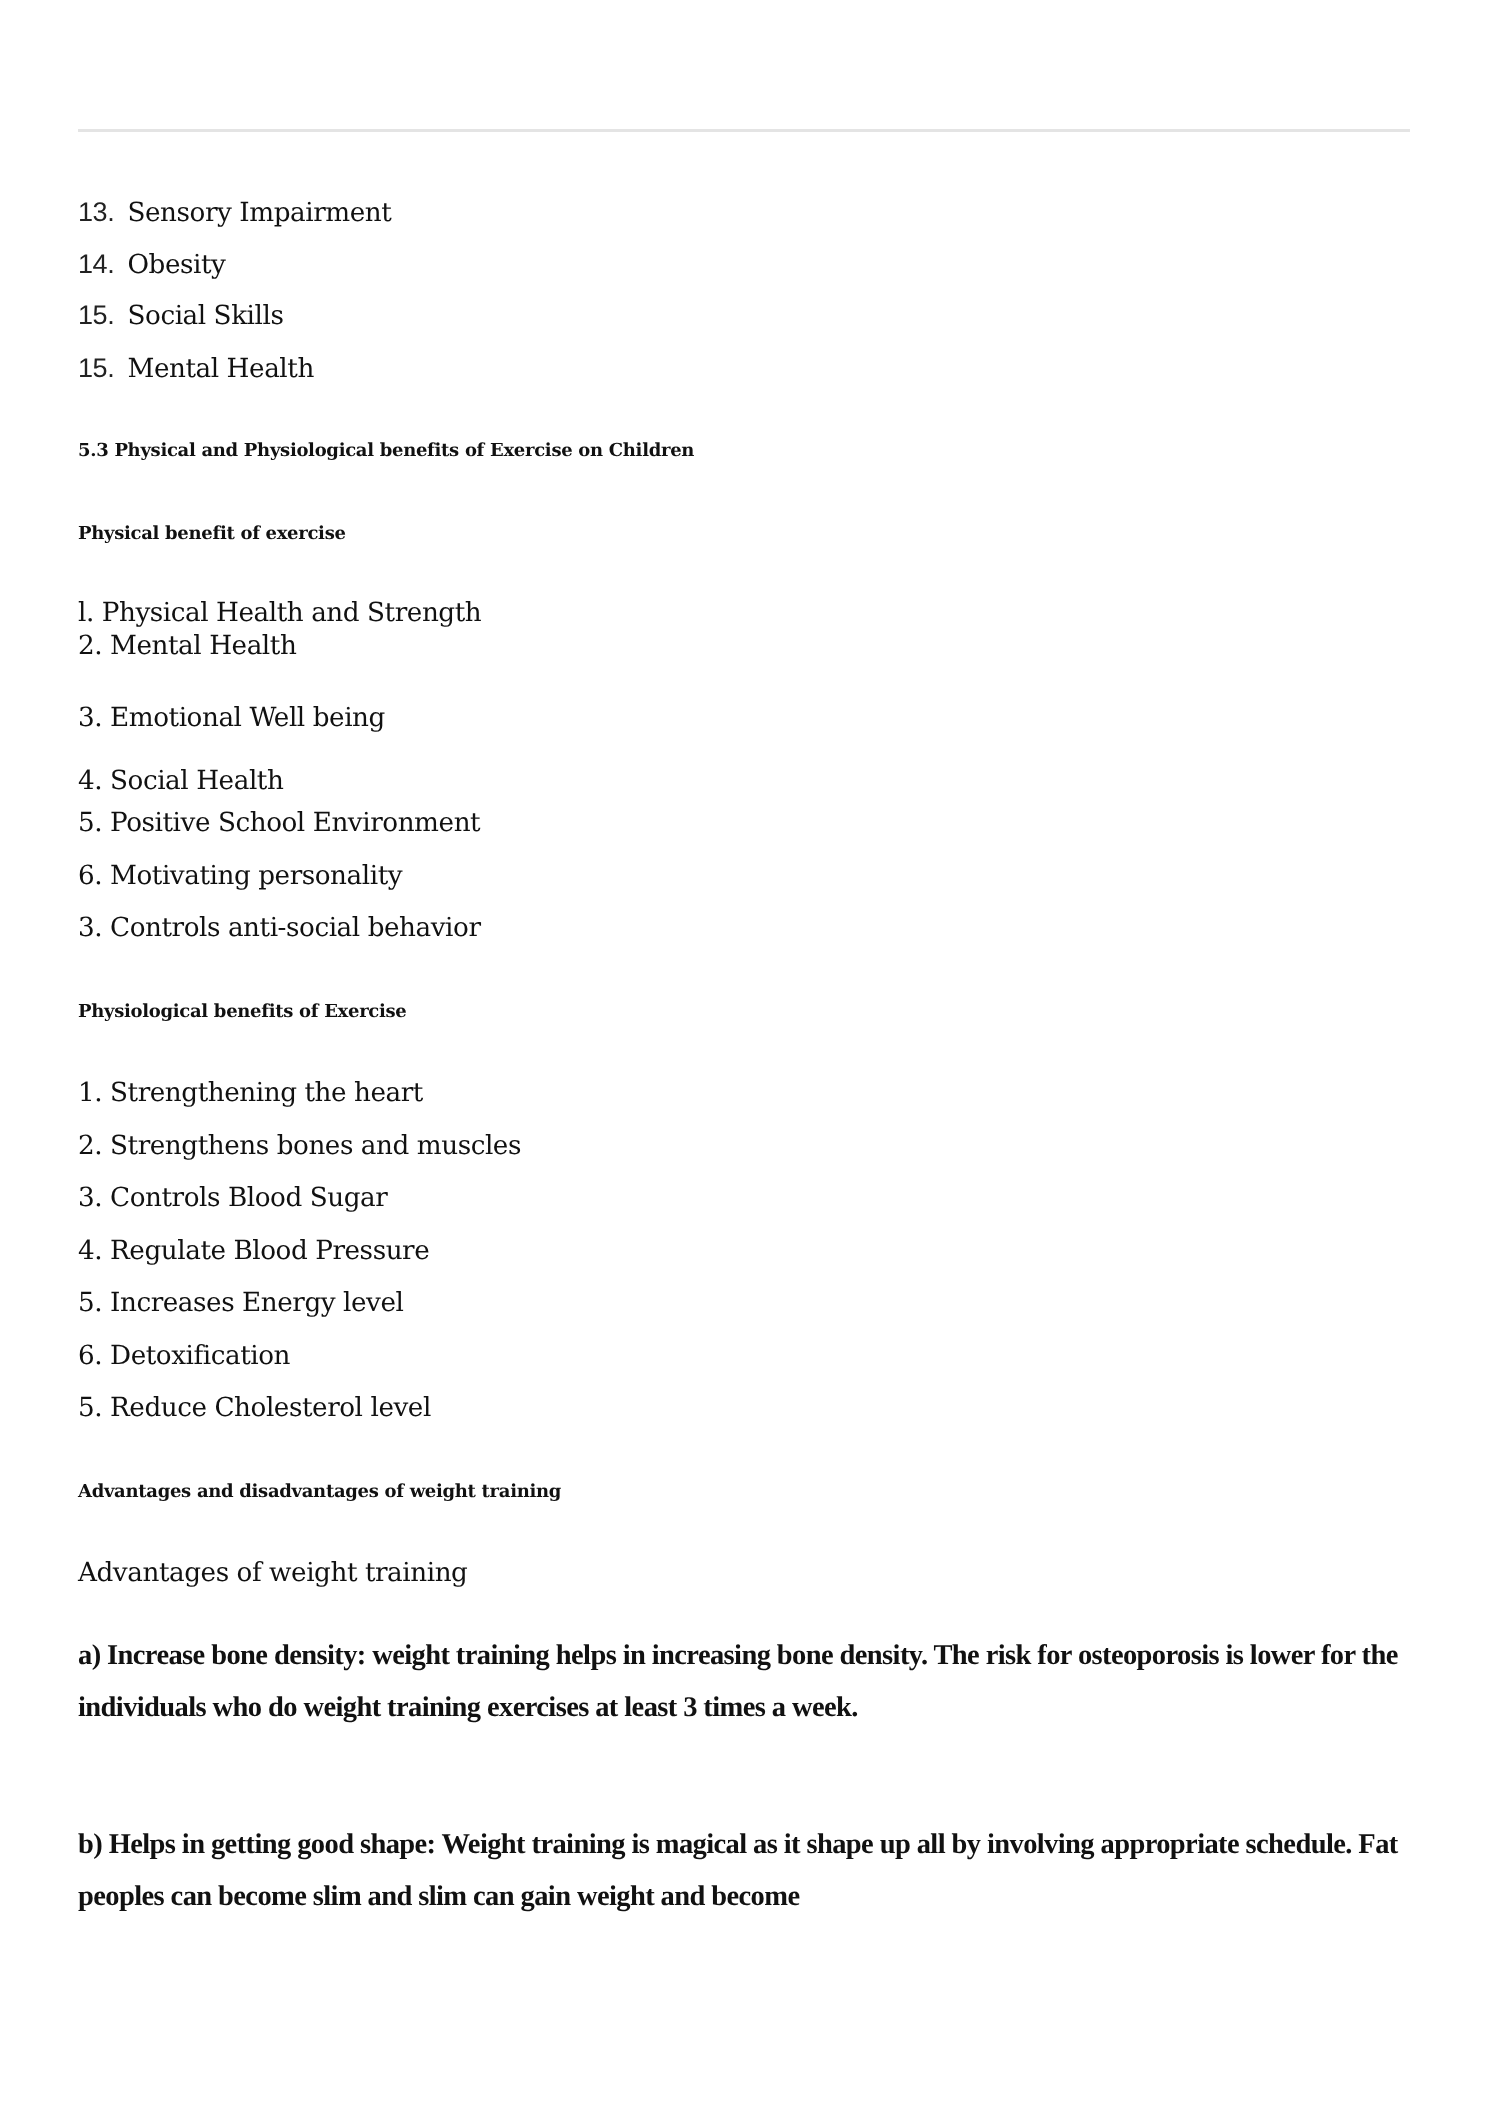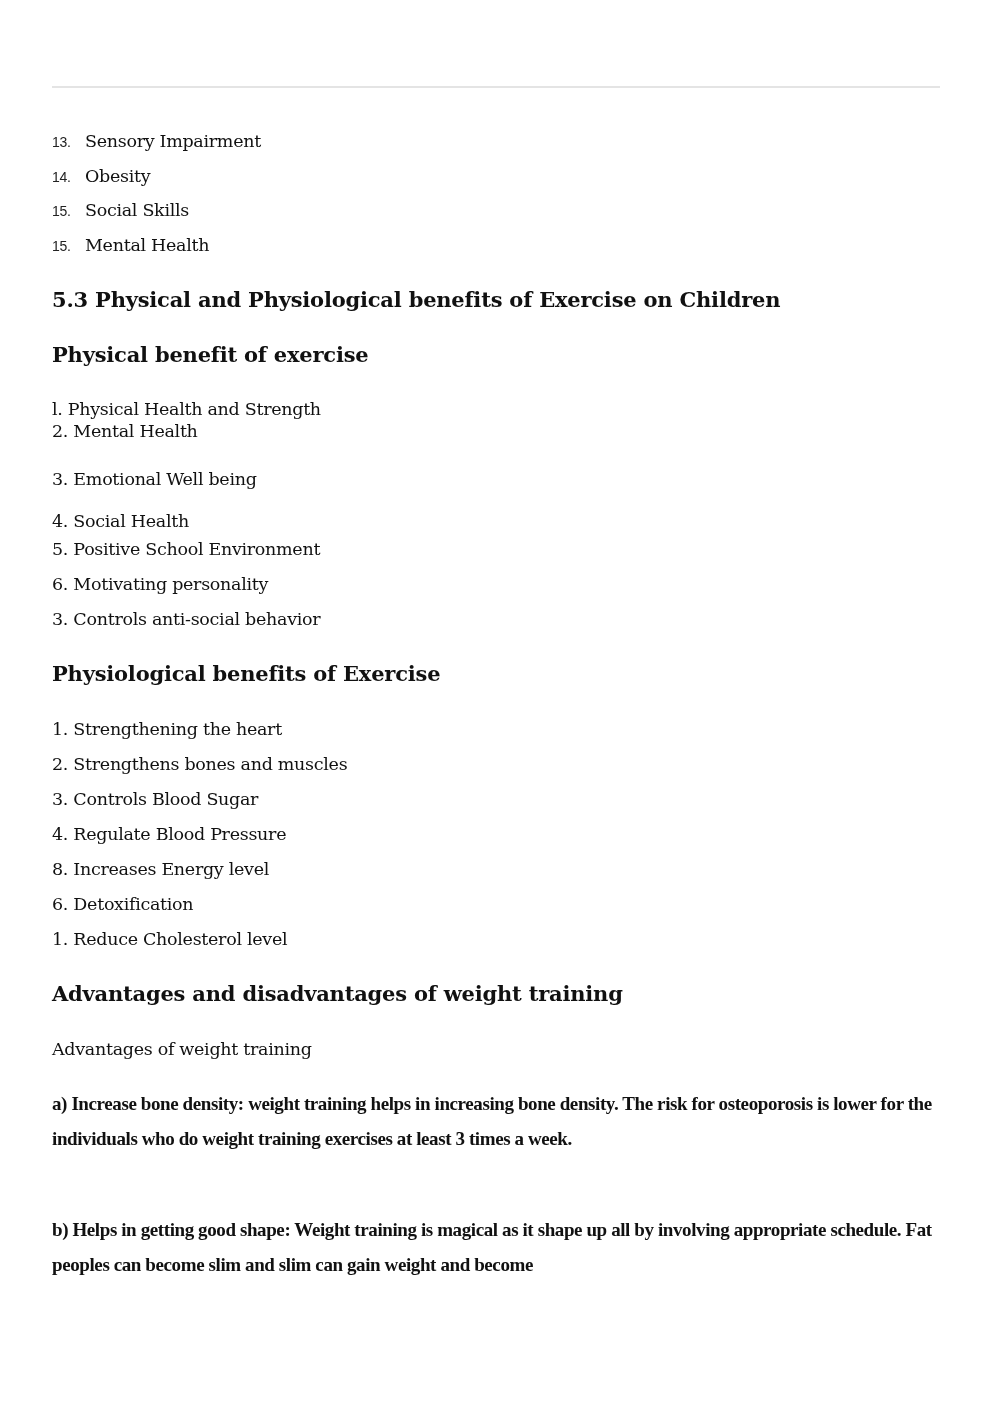--- a/index.html
+++ b/index.html
@@ -4,22 +4,22 @@
   <style>
     html, body { margin: 0; padding: 0; background: #ffffff; }
     body {
       width: 992px; height: 1403px; position: relative; overflow: hidden;
       font-family: "DejaVu Serif", "Liberation Serif", serif;
       color: #111111;
     }
     .page { position: absolute; left: 52px; top: 0; width: 888px; }
     .rule { position: absolute; left: 52px; top: 86px; width: 888px; height: 2px; background: #e4e4e4; }
     .line { position: absolute; left: 0; white-space: nowrap; font-size: 17.5px; line-height: 22px; letter-spacing: -0.3px; }
-    .num { display: inline-block; width: 33px; font-family: "Liberation Sans", sans-serif; font-size: 14px; color: #222; }
-    .h { font-weight: bold; font-size: 21px; letter-spacing: -0.2px; }
+    .num { display: inline-block; width: 33px; font-family: "Liberation Sans", sans-serif; font-size: 18px; color: #222; }
+    .h { font-weight: bold; font-size: 12px; letter-spacing: -0.2px; }
     .para { position: absolute; left: 0; width: 880px; font-size: 17.5px; line-height: 35px; letter-spacing: -0.4px; font-family: "Liberation Serif", serif; font-size: 19px; font-weight: bold; }
   </style>
 </head>
 <body>
 
 <div class="rule"></div>
 
 <div class="page">
 
   <div class="line" style="top:130px">
@@ -46,23 +46,23 @@
   <div class="line" style="top:538px">5. Positive School Environment</div>
   <div class="line" style="top:573px">6. Motivating  personality</div>
   <div class="line" style="top:608px">3. Controls anti-social behavior</div>
 
   <div class="line h" style="top:663px">Physiological benefits of Exercise</div>
 
   <div class="line" style="top:718px">1. Strengthening the heart</div>
   <div class="line" style="top:753px">2. Strengthens bones and muscles</div>
   <div class="line" style="top:788px">3. Controls Blood Sugar</div>
   <div class="line" style="top:823px">4. Regulate Blood Pressure</div>
-  <div class="line" style="top:858px">8. Increases Energy  level</div>
+  <div class="line" style="top:858px">5. Increases Energy  level</div>
   <div class="line" style="top:893px">6. Detoxification</div>
-  <div class="line" style="top:928px">1. Reduce Cholesterol level</div>
+  <div class="line" style="top:928px">5. Reduce Cholesterol level</div>
 
   <div class="line h" style="top:983px">Advantages and disadvantages of weight training</div>
 
   <div class="line" style="top:1038px">Advantages  of weight  training</div>
 
   <div class="para" style="top:1086px">a) Increase bone density: weight training helps in increasing bone density. The risk for osteoporosis  is lower for the individuals who do weight training exercises at least 3 times a week.</div>
 
   <div class="para" style="top:1212px">b) Helps in getting good shape: Weight training is magical as it shape up all by involving appropriate schedule. Fat peoples can become slim and slim can gain weight and become</div>
 
 </div>

